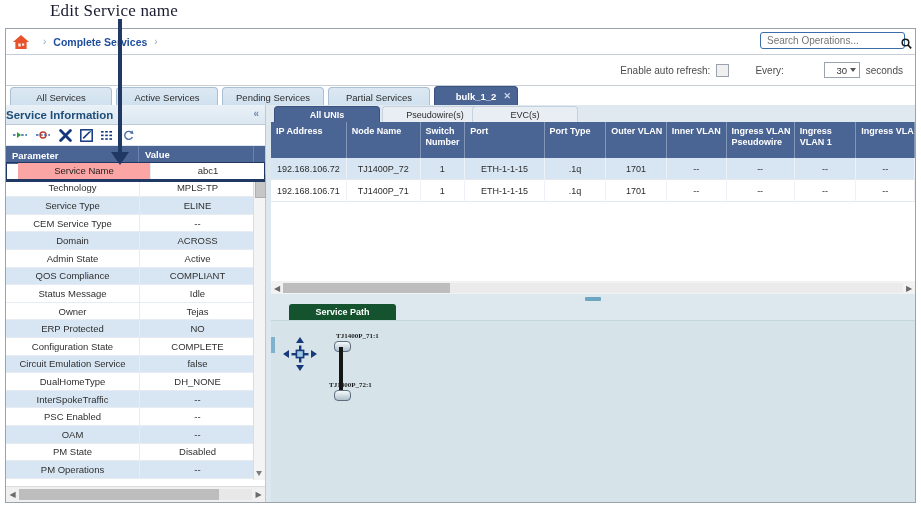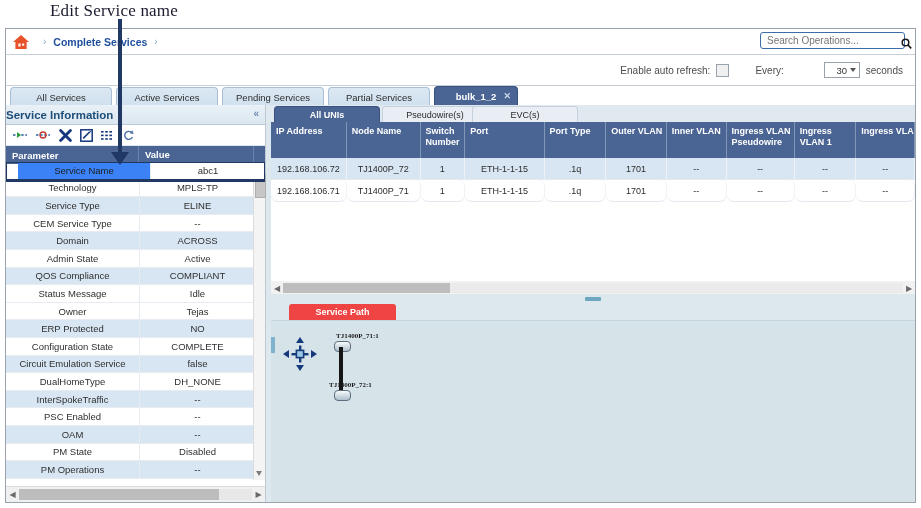--- a/index.html
+++ b/index.html
@@ -217,21 +217,21 @@
   .prow .pc2 { width: 116px; border-bottom: 1px solid #e6ecf2; border-left: 1px solid #e6ecf2; }
   .prow.alt .pc1, .prow.alt .pc2 { background: #d7e6f2; }
   .prow.norm .pc1, .prow.norm .pc2 { background: #ffffff; }
 
   .prow.selected {
     position: relative;
     outline: 3px solid #1f3864;
     outline-offset: -1px;
     z-index: 20;
   }
-  .prow.selected .pc1 { background: #3b82f6; color: #1d1d1d; margin-left: 12px; }
+  .prow.selected .pc1 { background: #fca5a5; color: #1d1d1d; margin-left: 12px; }
   .prow.selected .pc2 { background: #ffffff; }
 
   .vscroll {
     position: absolute; right: 0; top: 57px; bottom: 22px;
     width: 11px; background: #f4f4f4; border-left: 1px solid #dcdcdc;
   }
   .vscroll .up, .vscroll .down {
     position:absolute; left:2px; width:0;height:0;
     border-left:3.5px solid transparent; border-right:3.5px solid transparent;
   }
@@ -305,21 +305,21 @@
   }
   .grow { display: flex; height: 22px; }
   .grow .gc {
     font-size: 9px; color: #2c2c2c;
     display: flex; align-items: center; justify-content: center;
     border-right: 1px solid #eef2f6;
     border-bottom: 1px solid #e3e9ef;
     box-sizing: border-box;
   }
   .grow.alt .gc { background: #d7e6f2; }
-  .grow.norm .gc { background: #ffffff; border-radius: 7px; }
+  .grow.norm .gc { background: #ffffff; }
 
   .grid-hscroll {
     position: absolute; left: 5px; right: 0; top: 175px;
     height: 14px; background: #f2f2f2;
     border-top: 1px solid #ffffff;
     display: flex; align-items: center;
   }
   .grid-hscroll .lft, .grid-hscroll .rgt {
     width: 12px; text-align:center; font-size:8px; color:#6a6a6a;
   }
@@ -339,21 +339,21 @@
   }
 
   
   .svcpath {
     position: absolute; left: 5px; right: 0; top: 199px; bottom: 0;
     background: #dde8ee;
   }
   .sp-tab {
     position: absolute; left: 18px; top: 0;
     width: 107px; height: 16px;
-    background: #ef4444; color: #fff;
+    background: #14532d; color: #fff;
     font-size: 9px; font-weight: bold;
     display: flex; align-items: center; justify-content: center;
     border-radius: 3px 3px 0 0;
   }
   .sp-canvas {
     position: absolute; left: 0; top: 16px; right: 0; bottom: 0;
     background: #d6e4ea;
     border-top: 1px solid #c3d5dd;
   }
   .navpad { position: absolute; left: 12px; top: 16px; width: 34px; height: 34px;}

